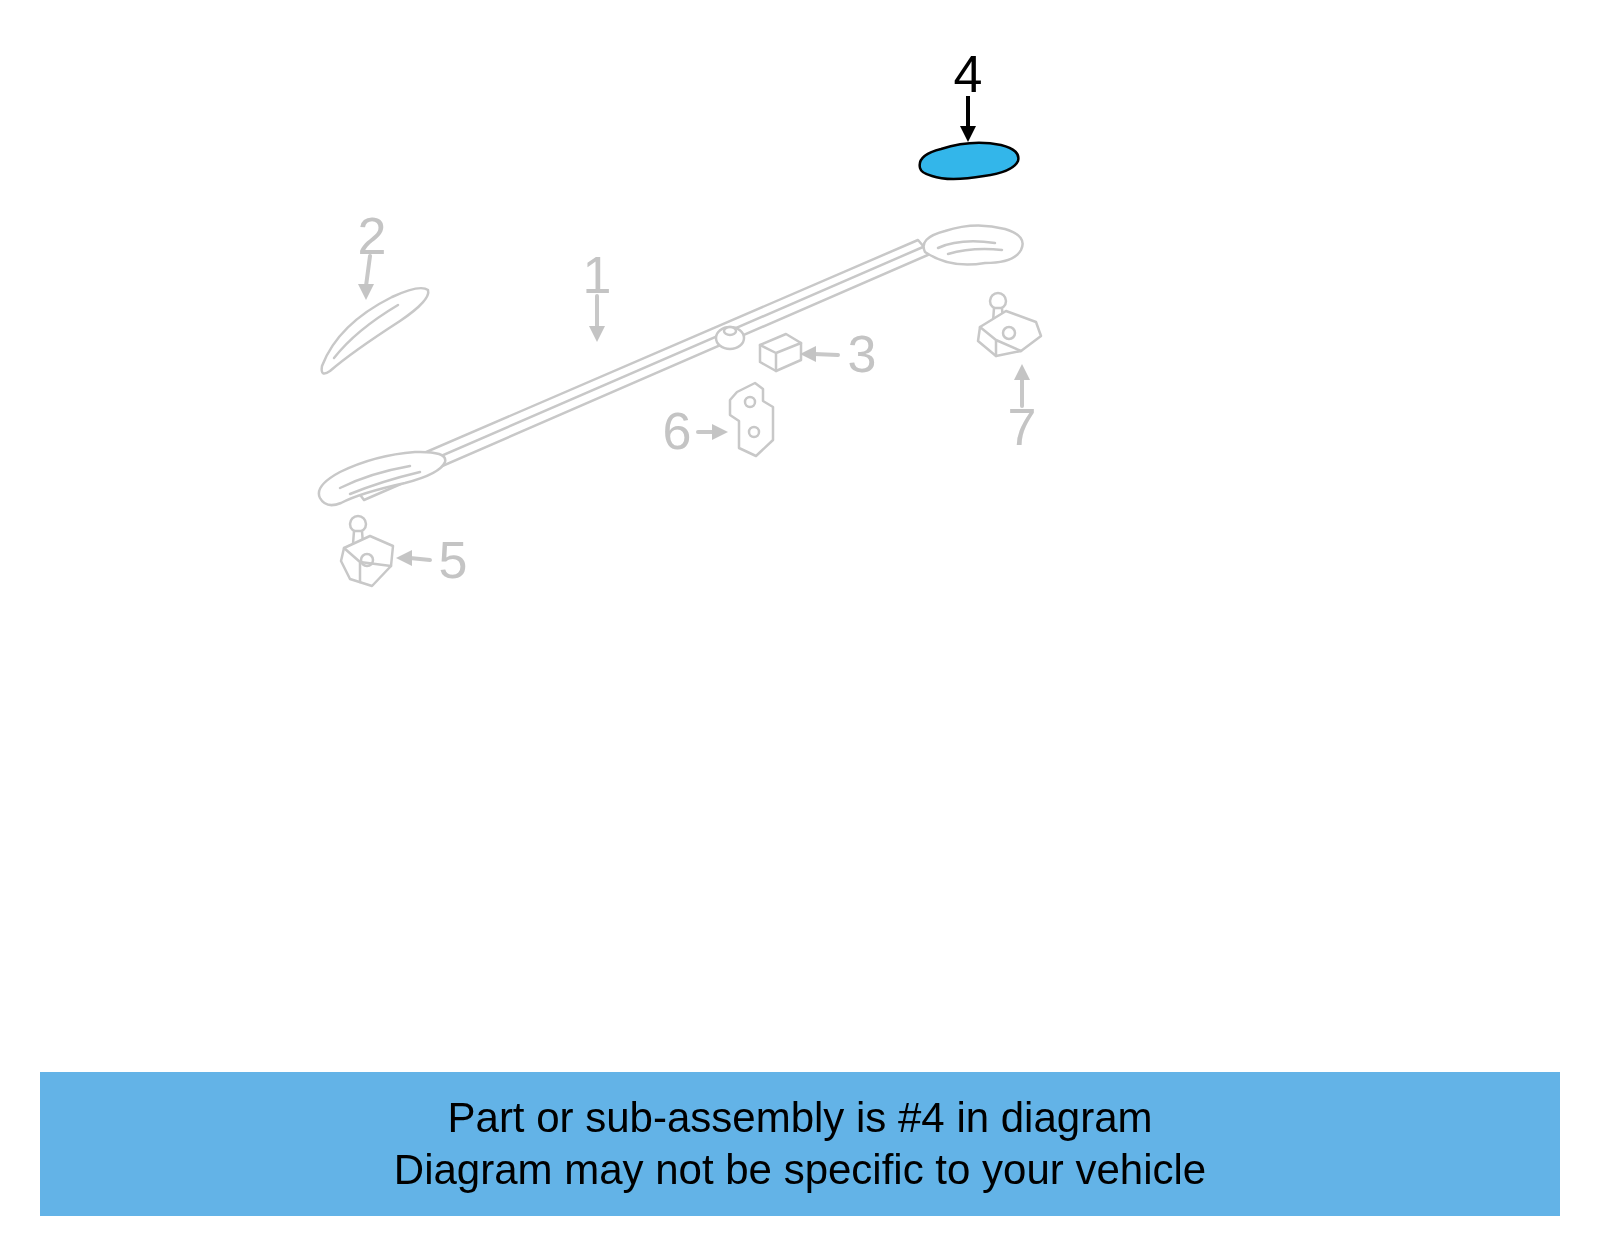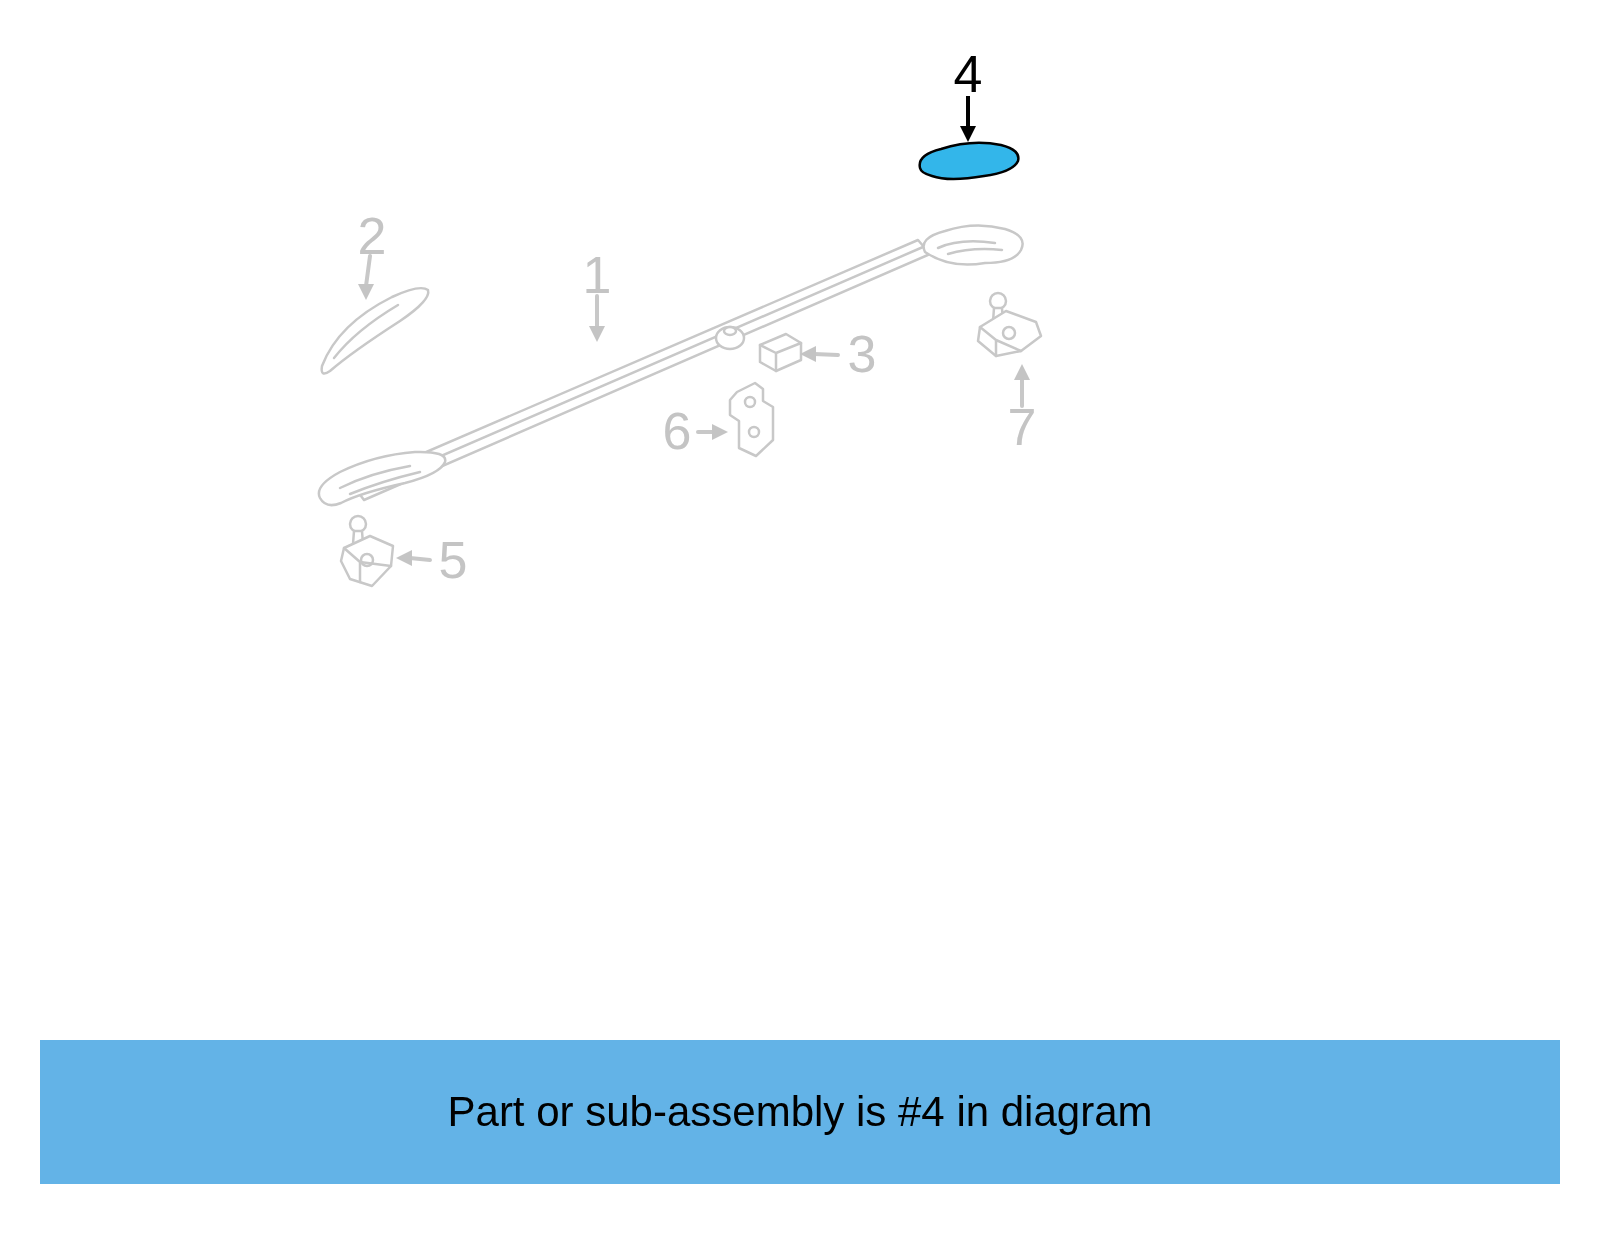--- a/index.html
+++ b/index.html
@@ -29,21 +29,21 @@
   }
   .callout-black {
     font-family: "Liberation Sans", sans-serif;
     font-size: 52px;
     fill: #000000;
   }
   .banner {
     position: absolute;
     left: 40px;
     right: 40px;
-    top: 1040px;
+    top: 1072px;
     height: 144px;
     background: #63b3e7;
     display: flex;
     flex-direction: column;
     align-items: center;
     justify-content: center;
     text-align: center;
   }
   .banner .line {
     font-size: 42px;
@@ -141,15 +141,16 @@
     <text x="372" y="254" text-anchor="middle" class="callout-gray">2</text>
     <text x="862" y="372" text-anchor="middle" class="callout-gray">3</text>
     <text x="968" y="92" text-anchor="middle" class="callout-black">4</text>
     <text x="453" y="578" text-anchor="middle" class="callout-gray">5</text>
     <text x="677" y="449" text-anchor="middle" class="callout-gray">6</text>
     <text x="1022" y="445" text-anchor="middle" class="callout-gray">7</text>
   </svg>
 
   <div class="banner" style="background-color: rgb(99, 179, 231);">
     <div class="line">Part or sub-assembly is #4 in diagram</div>
+    <div class="line">Diagram may not be specific to your vehicle</div>
   </div>
 
 </div>
 
 </body></html>

